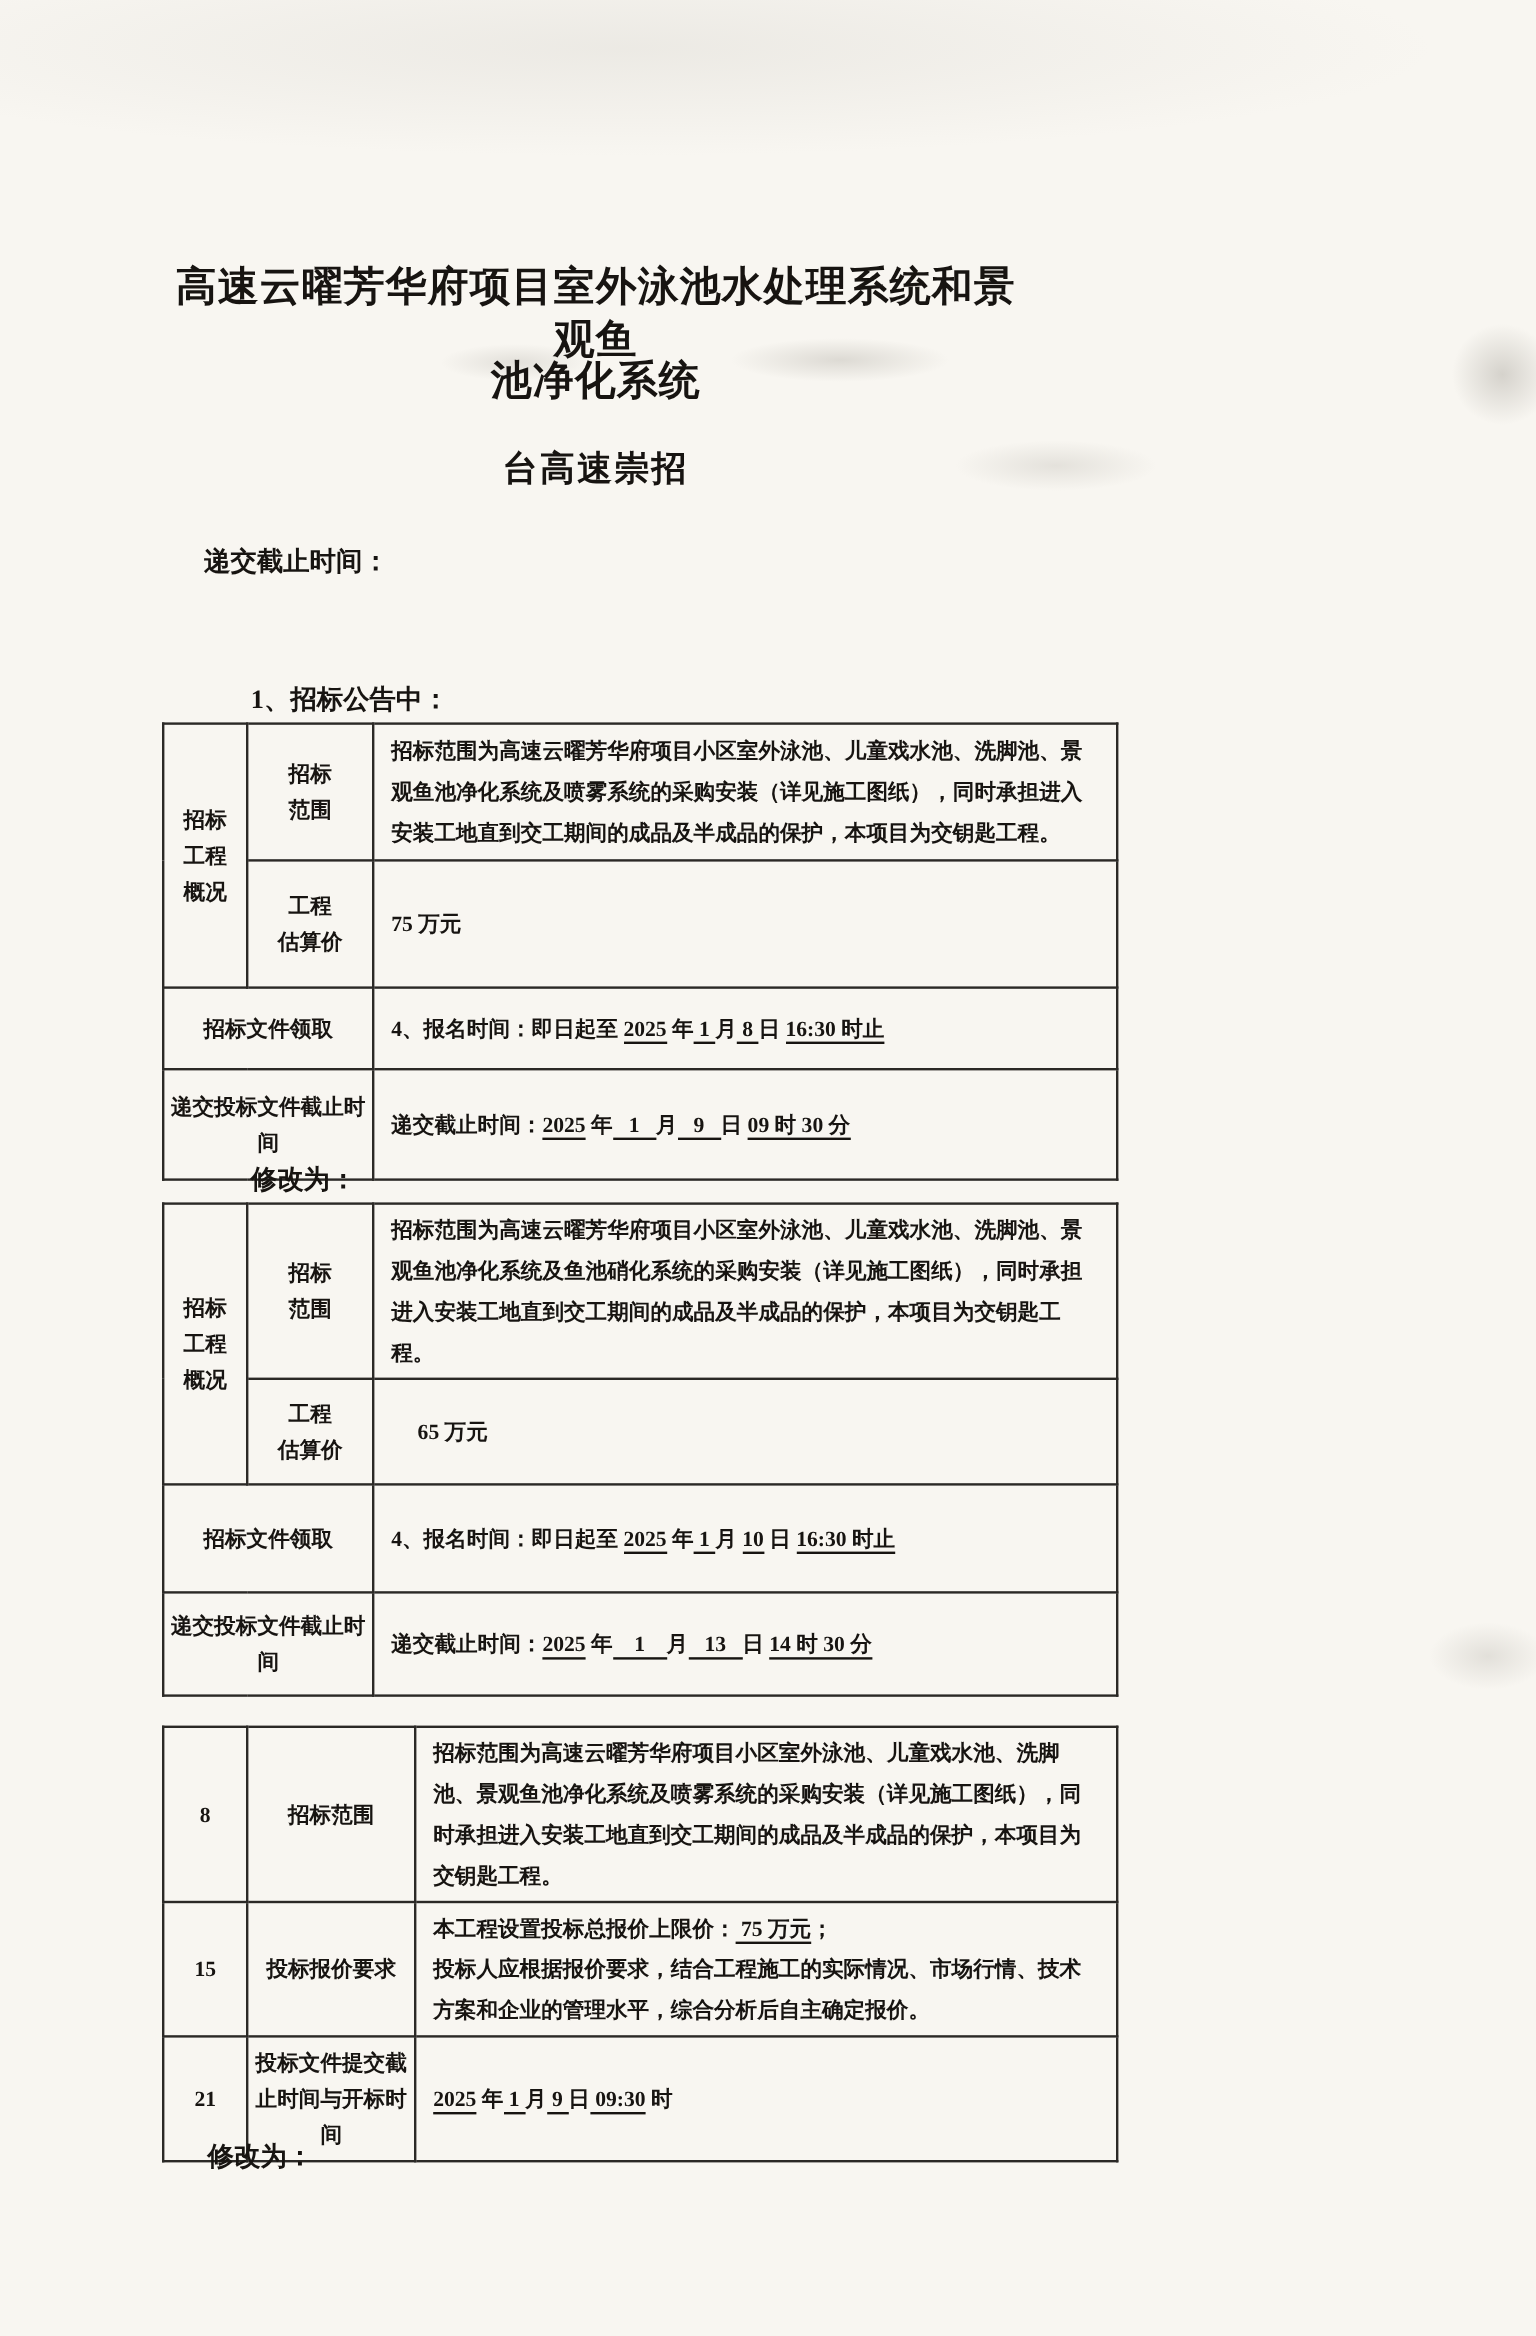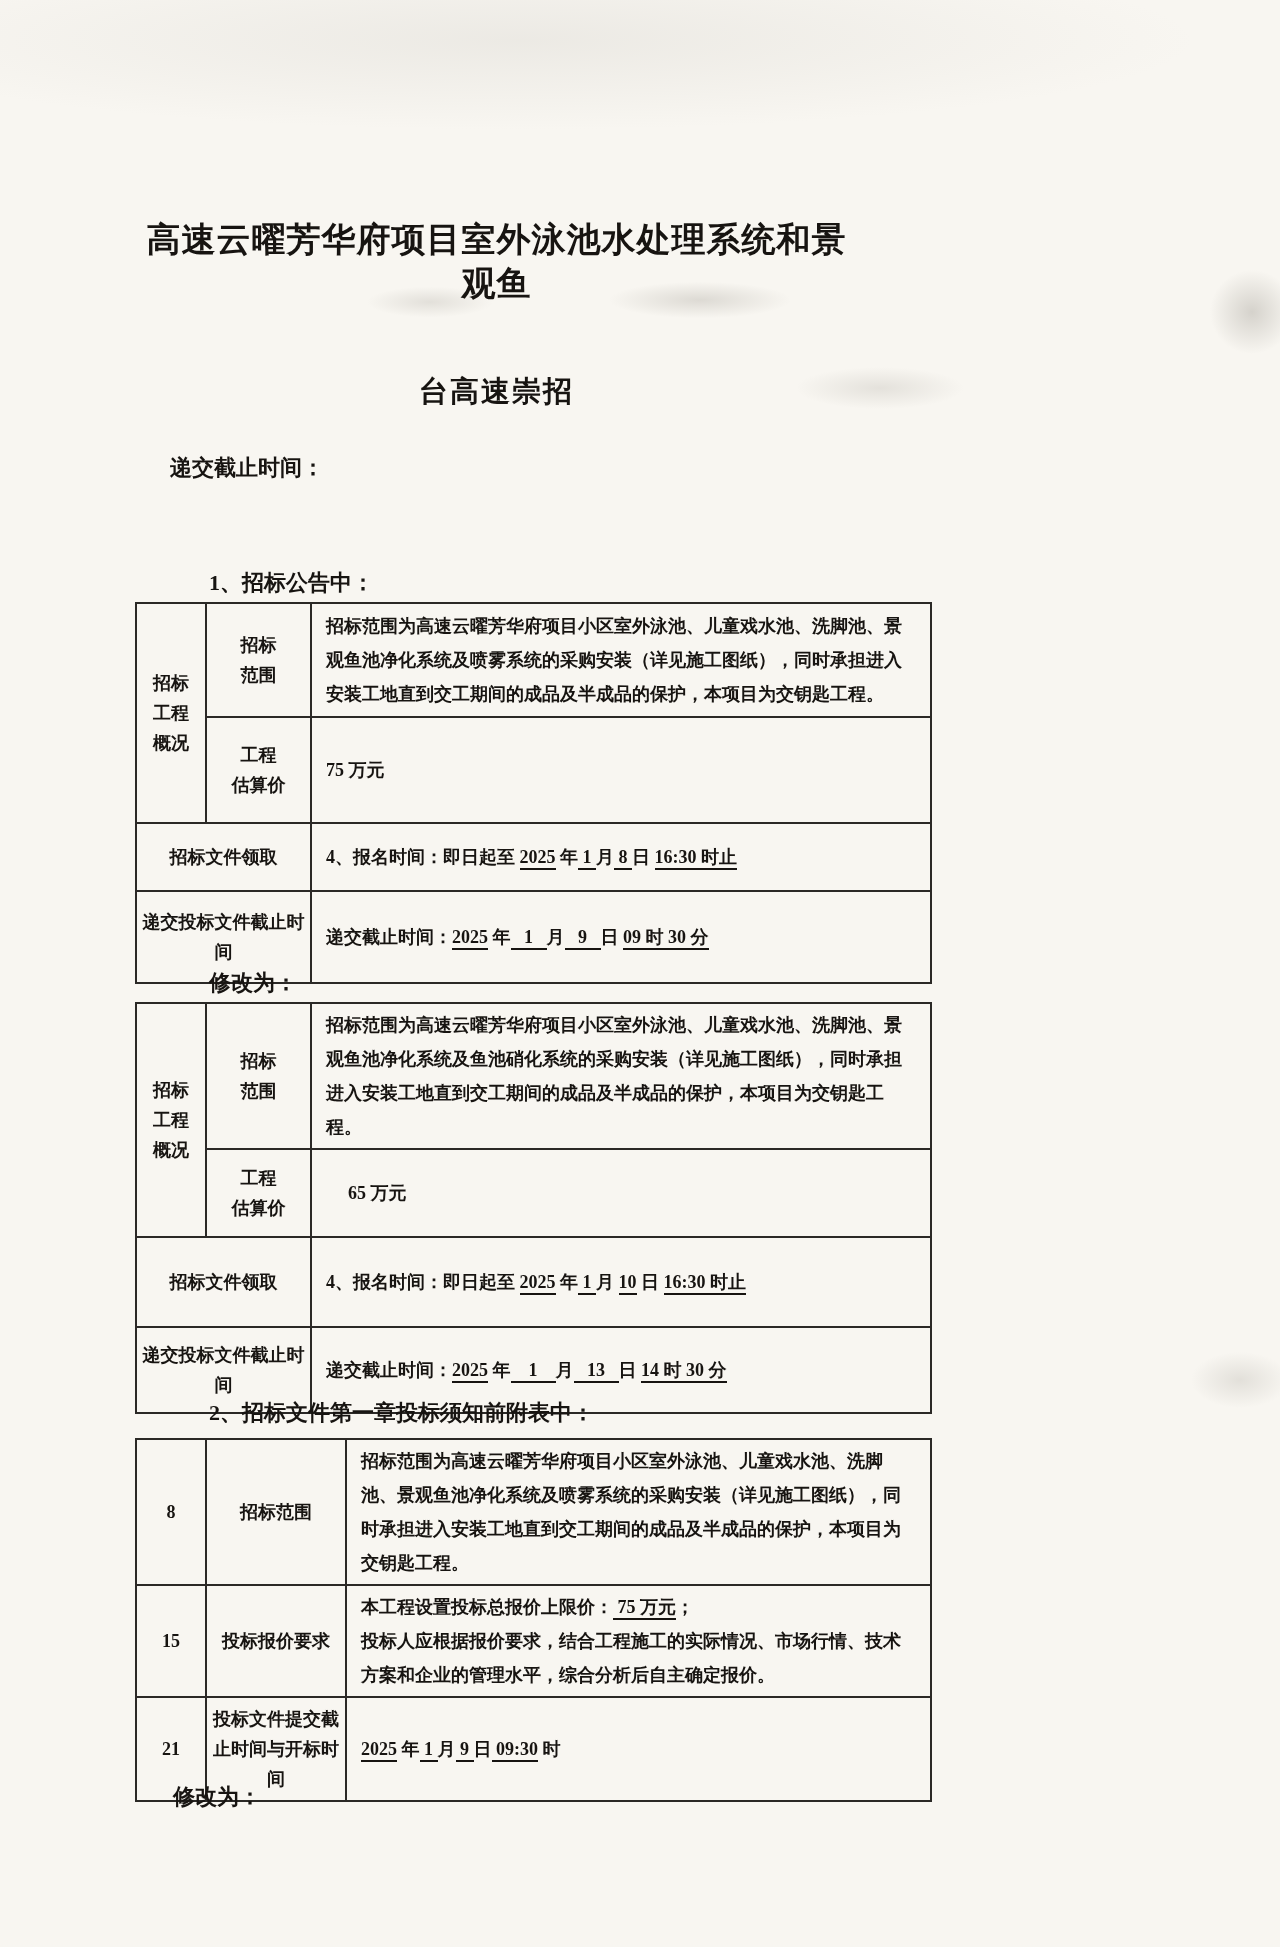--- a/index.html
+++ b/index.html
@@ -53,20 +53,21 @@
   .rh-e{height:110px;} .rh-f{height:82px;} .rh-g{height:84px;} .rh-h{height:80px;}
   .rh-i{height:132px;} .rh-j{height:98px;} .rh-k{height:98px;}
 </style>
 </head>
 <body>
 
 <div class="page">
   <div class="content">
 
     <div class="title t-l1">高速云曜芳华府项目室外泳池水处理系统和景观鱼</div>
+    <div class="title t-l2">池净化系统</div>
     <div class="subtitle">台高速崇招</div>
 
     <div class="salutation">递交截止时间：</div>
 
     <div class="h-line h1pos">1、招标公告中：</div>
 
     <table class="tbl t12 t1pos">
       <colgroup>
           <col class="c1">
           <col class="c2">
@@ -125,21 +126,20 @@
         <td class="txt"><span>4、报名时间：即日起至 </span><span class="u">2025</span><span> 年</span><span class="u">&nbsp;1&nbsp;</span><span>月 </span><span class="u">10</span><span> 日 </span><span class="u">16:30&nbsp;时止</span></td>
       </tr>
       <tr>
         <td colspan="2" class="lbl rh-h">递交投标文件截止时
 间</td>
         <td class="txt"><span>递交截止时间：</span><span class="u">2025</span><span> 年</span><span class="u">&nbsp;&nbsp;&nbsp;&nbsp;1&nbsp;&nbsp;&nbsp;&nbsp;</span><span>月</span><span class="u">&nbsp;&nbsp;&nbsp;13&nbsp;&nbsp;&nbsp;</span><span>日 </span><span class="u">14&nbsp;时&nbsp;30&nbsp;分</span></td>
       </tr>
     </tbody>
       </table>
 
-    <div class="h-line h2pos">2、招标文件第一章投标须知前附表中：</div>
 
     <table class="tbl t3 t3pos">
       <colgroup>
           <col class="c1">
           <col class="c2">
           <col class="c3">
         </colgroup>
       <tbody>
           <tr>
         <td class="lbl rh-i">8</td>

